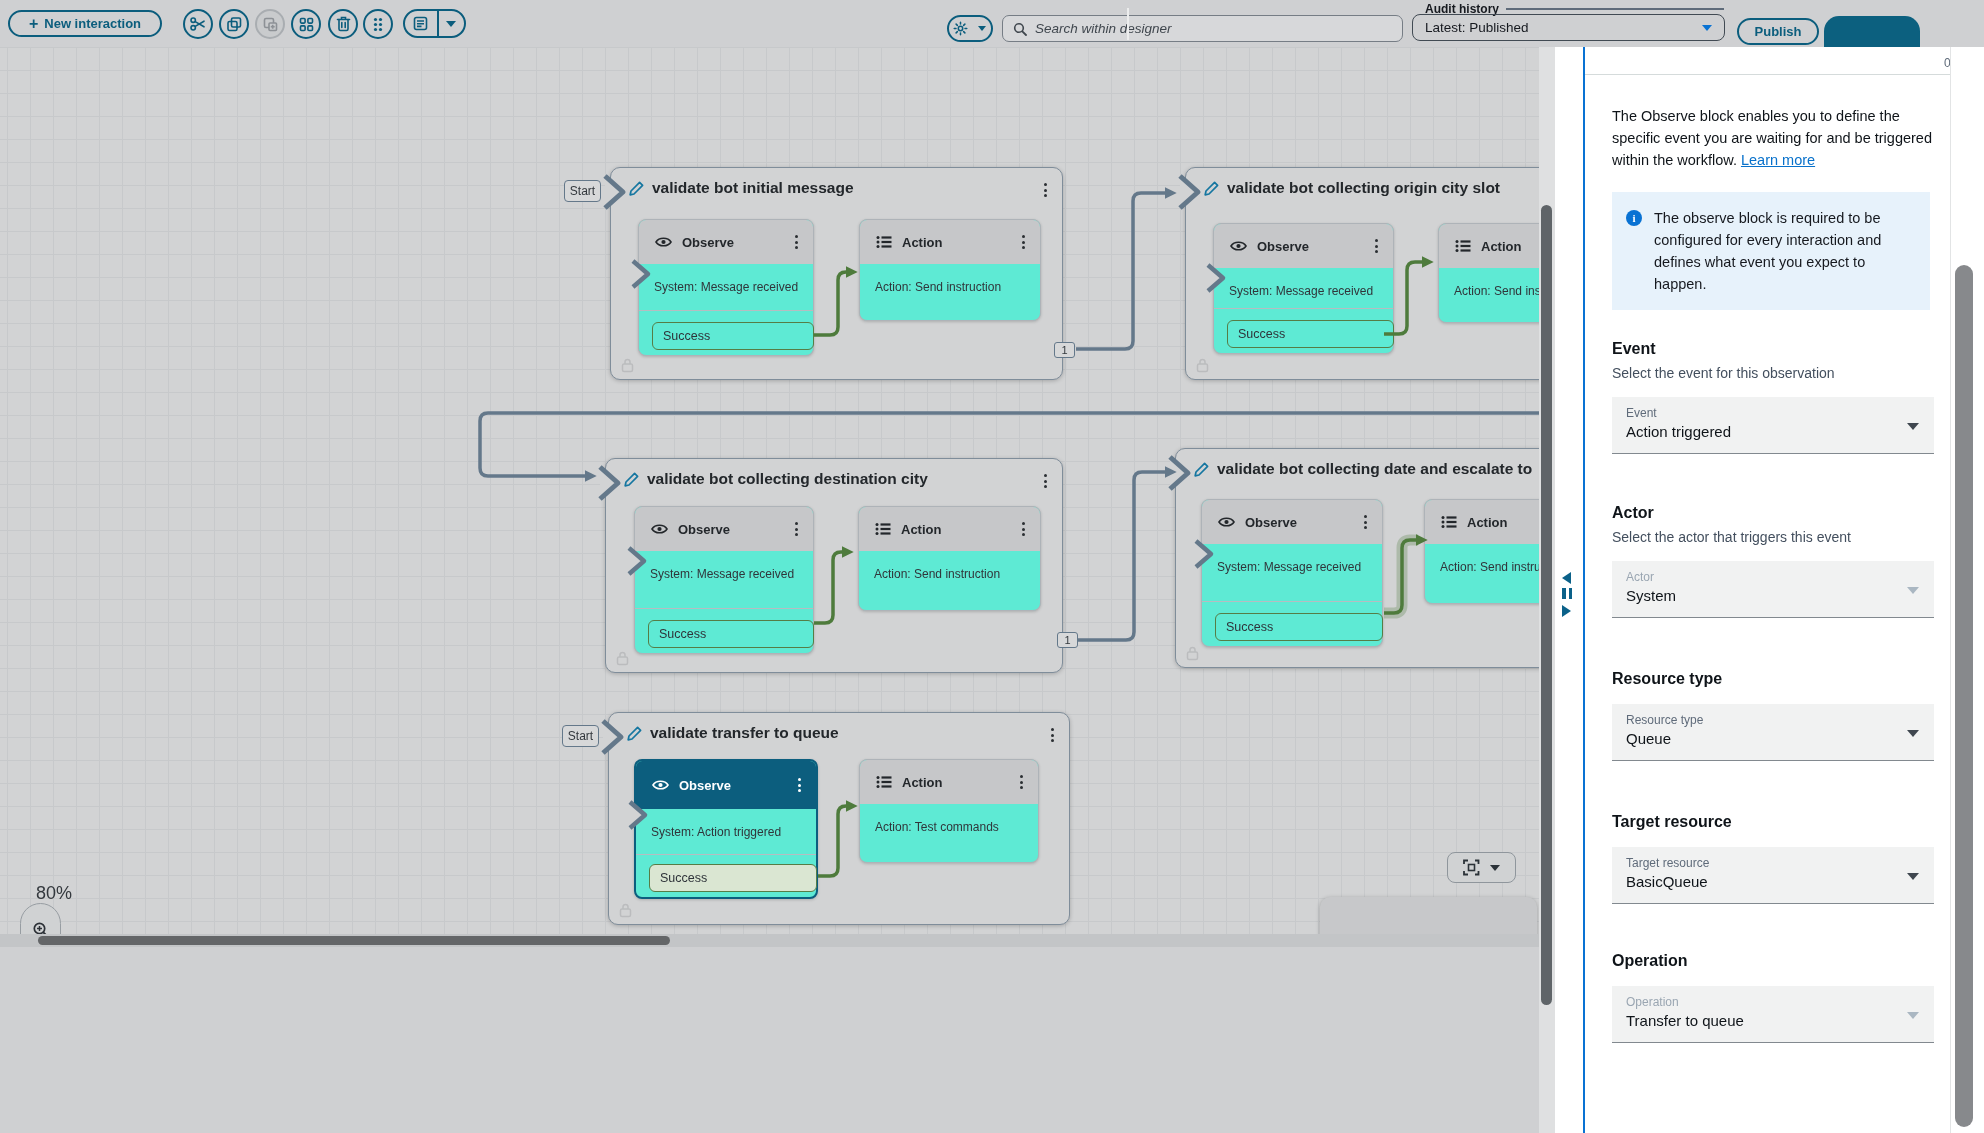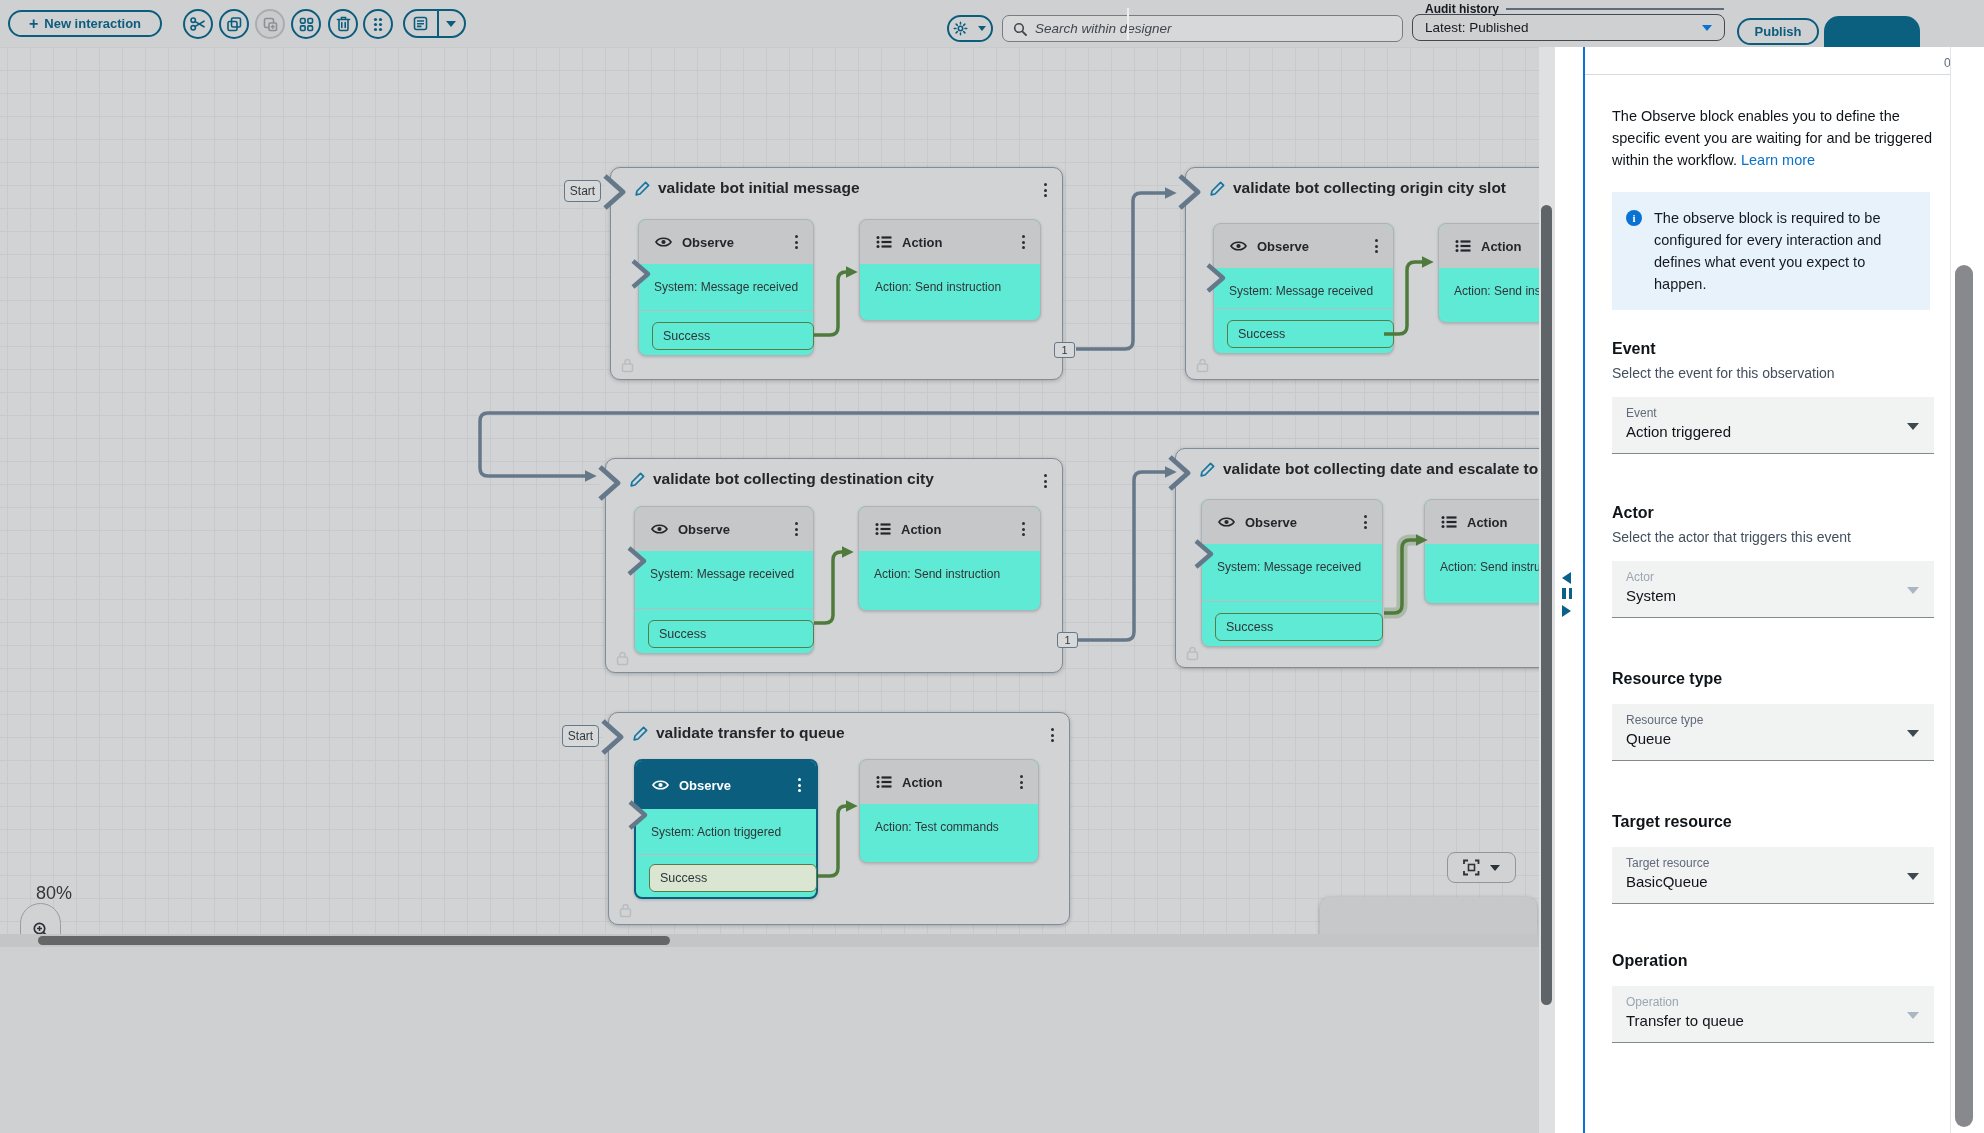--- a/index.html
+++ b/index.html
@@ -39,21 +39,21 @@
   .btn-publish { left:1737px; top:18px; width:82px; height:27px; }
   .btn-save { position:absolute; left:1824px; top:16px; height:46px; display:flex; align-items:flex-end;
     background:#0c607f; border-radius:15px; overflow:hidden; cursor:pointer; }
   .btn-save .part { display:flex; align-items:center; justify-content:center; color:#fff; font-weight:bold; font-size:13px; }
   .btn-save .sep { width:1.5px; background:#e8eaeb; }
   .btn-save .caret { border-top-color:#fff; }
 
   
   .group { position:absolute; background:#d2d3d4; border:1.5px solid #7f8d9a; border-radius:10px;
     box-shadow:0 1px 4px rgba(0,0,0,.22); z-index:4; }
-  .g-title { position:absolute; left:24px; top:11px; display:flex; align-items:center; gap:8px;
+  .g-title { position:absolute; left:18px; top:11px; display:flex; align-items:center; gap:8px;
     font-size:15.5px; font-weight:bold; color:#23272b; white-space:nowrap; }
   .kebab { display:flex; flex-direction:column; gap:2.5px; align-items:center; cursor:pointer; padding:3px; }
   .kebab i { width:3px; height:3px; border-radius:50%; background:#2b2f33; }
   .g-kebab { position:absolute; right:12px; top:12px; }
   .start-tag { position:absolute; left:-47px; top:12px; width:37px; height:22px; background:#d7d8d9;
     border:1.5px solid #64788a; border-radius:4px; font-size:12px; color:#33383d; display:flex;
     align-items:center; justify-content:center; }
   .notch { position:absolute; pointer-events:none; }
   .lock { position:absolute; left:10px; bottom:6px; opacity:.55; }
 
@@ -98,21 +98,21 @@
   .tri-l { width:0; height:0; border-top:6px solid transparent; border-bottom:6px solid transparent; border-right:9px solid #0b6189; }
   .tri-r { width:0; height:0; border-top:6px solid transparent; border-bottom:6px solid transparent; border-left:9px solid #0b6189; }
   .pause { display:flex; gap:3px; } .pause i { width:3.5px; height:11px; background:#0b6189; }
 
   
   .panel { position:absolute; left:1583px; top:47px; width:452px; height:1086px; background:#fff;
     border-left:2px solid #0972d3; z-index:22; padding:0 61px 0 27px; }
   .counter { padding-top:9px; text-align:right; font-size:12px; color:#5f6b7a; }
   .panel-hr { height:1px; background:#d5dbdb; margin:4px -61px 0 -27px; }
   .desc { margin-top:30px; width:332px; font-size:14.5px; line-height:22px; color:#0f1419; }
-  .link { color:#0871cb; cursor:pointer; }
+  .link { color:#0871cb; cursor:pointer;text-decoration:underline; }
   .infobox { margin-top:21px; width:318px; background:#e7f2fb; padding:15px 18px 15px 14px; display:flex; gap:12px; }
   .infobox .txt { width:240px; font-size:14.5px; line-height:22px; color:#16191f; }
   .info-ic { flex:0 0 16px; width:16px; height:16px; border-radius:50%; background:#0972d3; color:#fff;
     font-size:11px; font-weight:bold; display:flex; align-items:center; justify-content:center; margin-top:3px; font-family:"Liberation Serif",serif; }
   .sec-h { font-size:16px; font-weight:bold; color:#0f1419; }
   .sec-sub { margin-top:7px; font-size:14px; color:#434f5e; }
   .sel { margin-top:16px; width:322px; height:57px; background:#f1f2f2; border-bottom:1px solid #82898f;
     position:relative; cursor:pointer; }
   .sel .lbl { padding:9px 14px 0; font-size:12px; color:#5f6b7a; }
   .sel .val { padding:3px 14px 0; font-size:15px; color:#0f1419; }

